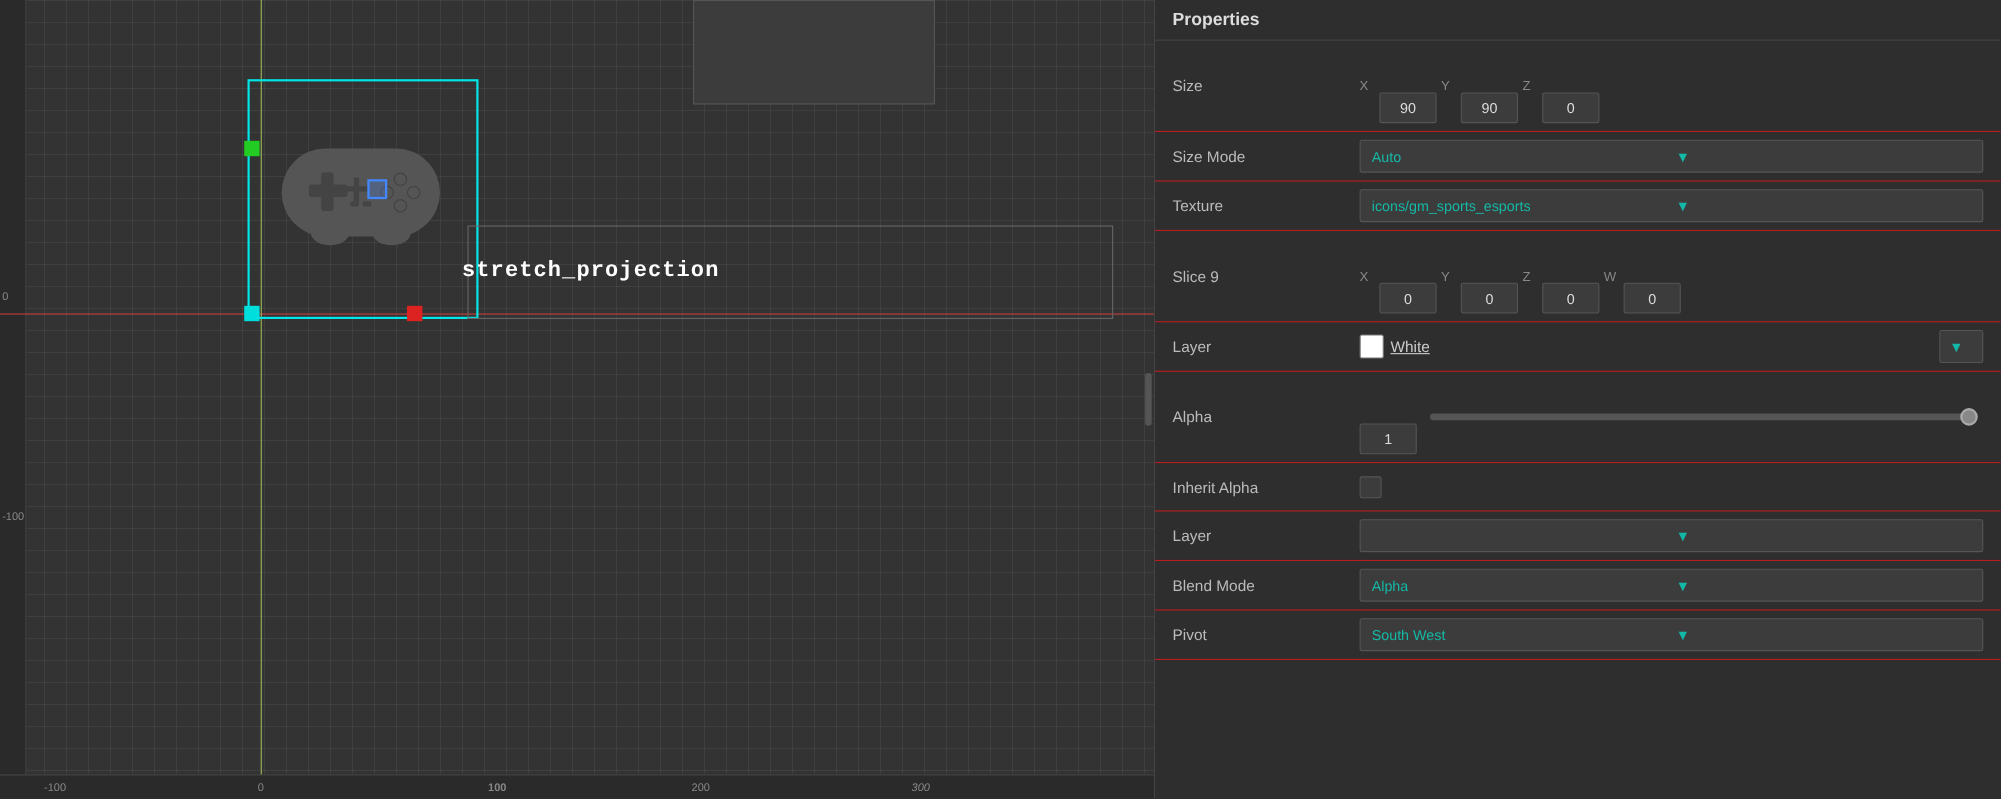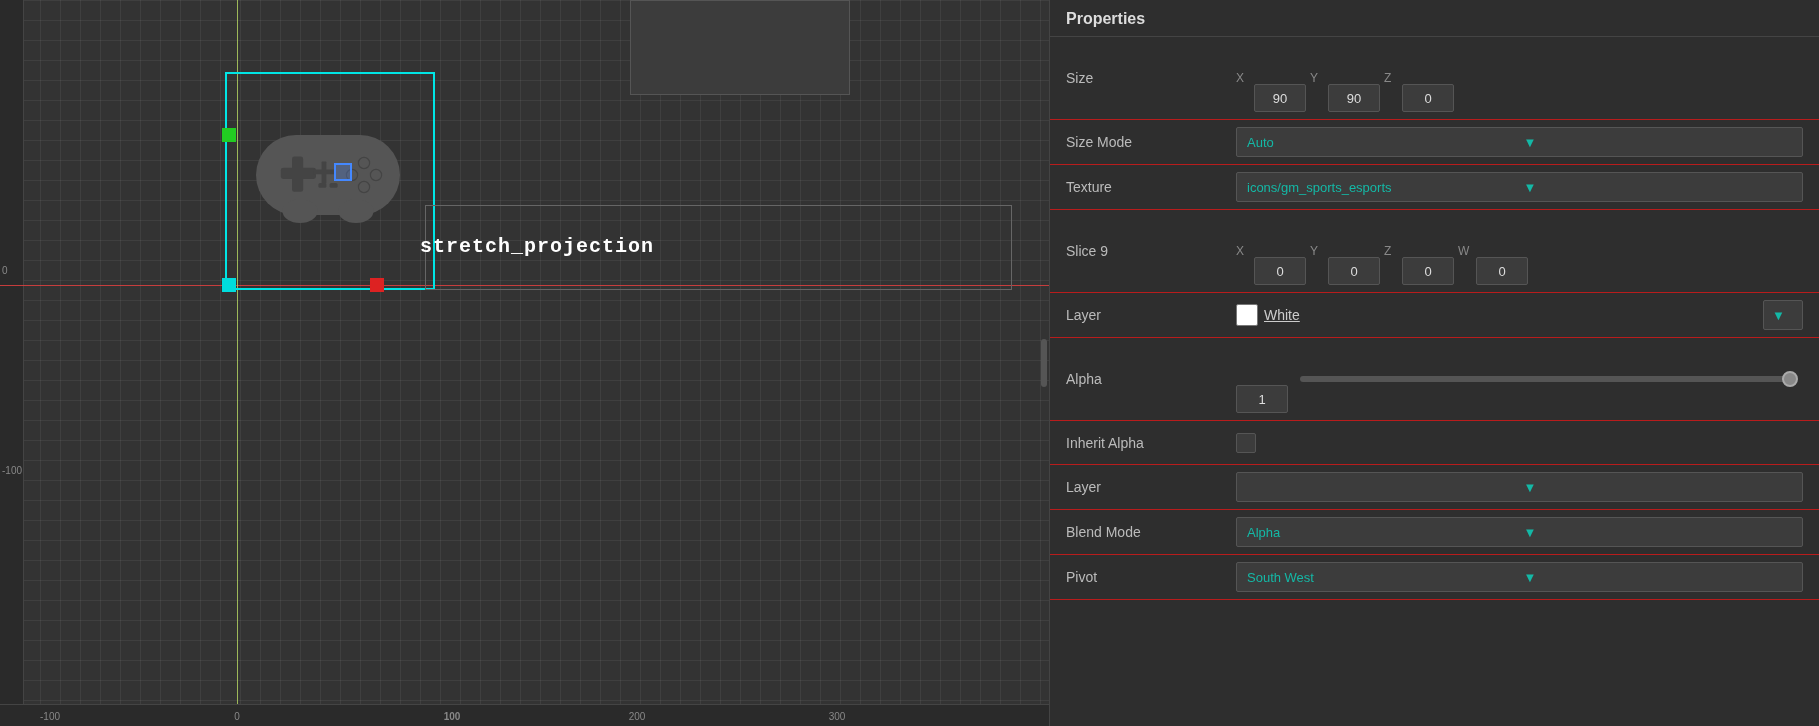--- a/index.html
+++ b/index.html
@@ -295,21 +295,21 @@
   <div class="ruler-v-labels">
     <span class="ruler-v-tick" style="top:265px;">0</span>
     <span class="ruler-v-tick" style="top:465px;">-100</span>
   </div>
 
   <div class="ruler-h-labels">
     <span class="ruler-h-tick" style="left:50px;">-100</span>
     <span class="ruler-h-tick" style="left:237px;">0</span>
     <span class="ruler-h-tick" style="left:452px;font-weight:bold;">100</span>
     <span class="ruler-h-tick" style="left:637px;">200</span>
-    <span class="ruler-h-tick" style="left:837px;">300</span>
+    <span class="ruler-h-tick" style="left:837px;font-style:italic;">300</span>
   </div>
 
   <div class="axis-h"></div>
   <div class="axis-v"></div>
 
   <div class="grey-panel"></div>
 
   <div class="sel-rect"></div>
 
   <div class="controller-icon">

